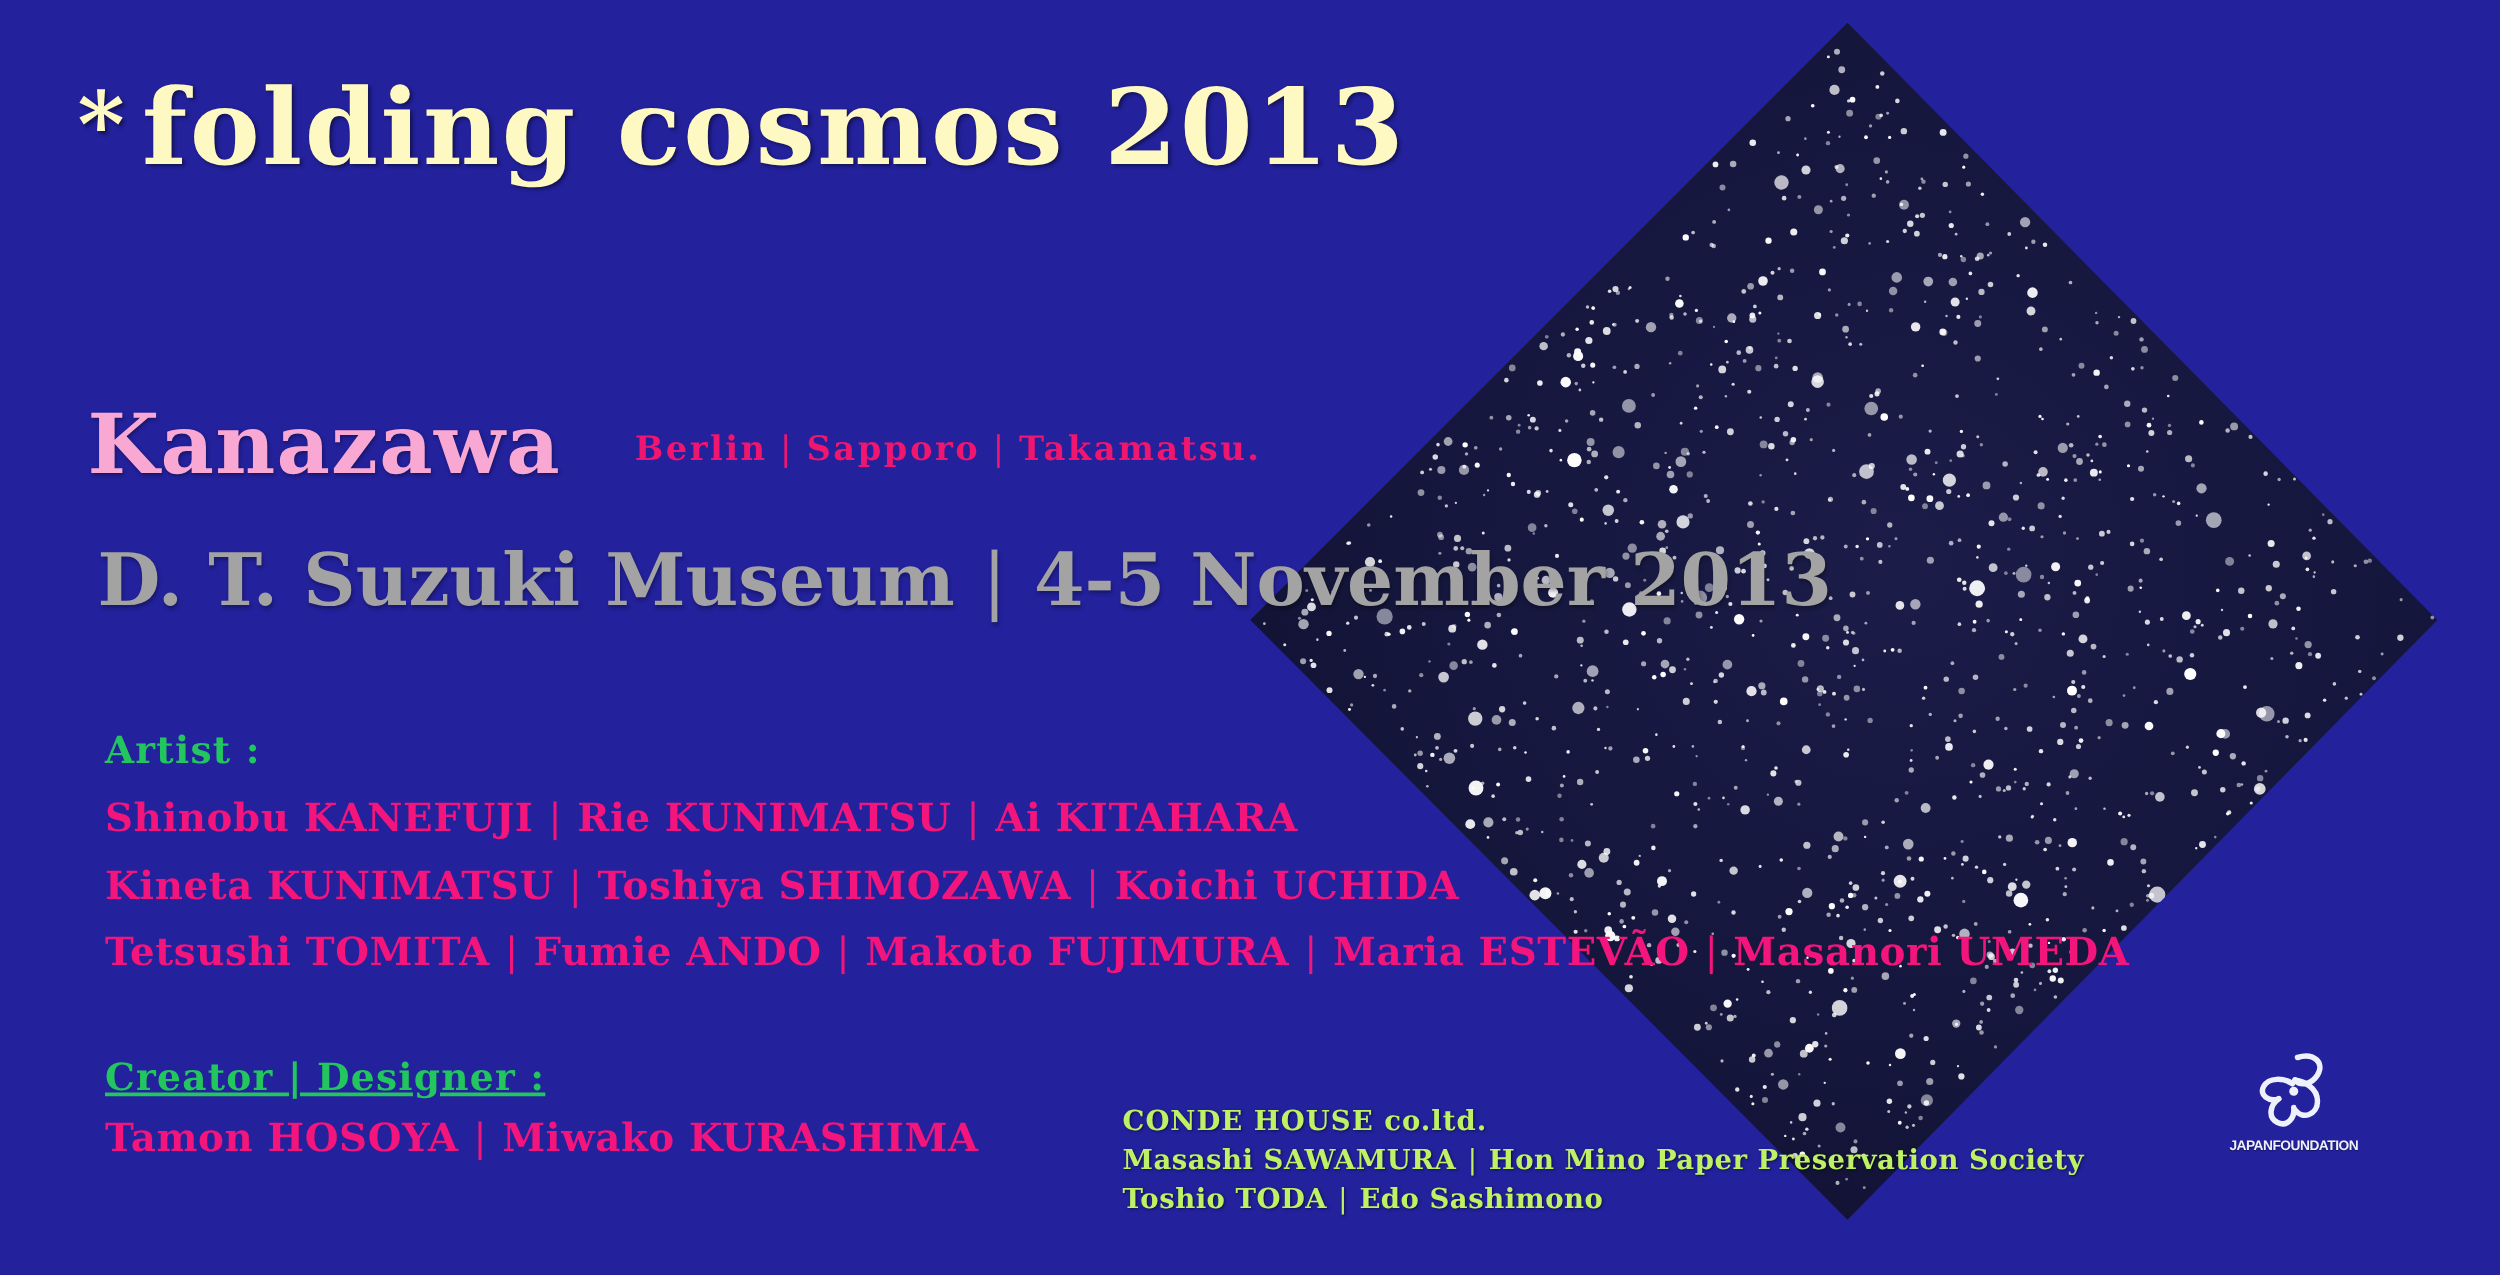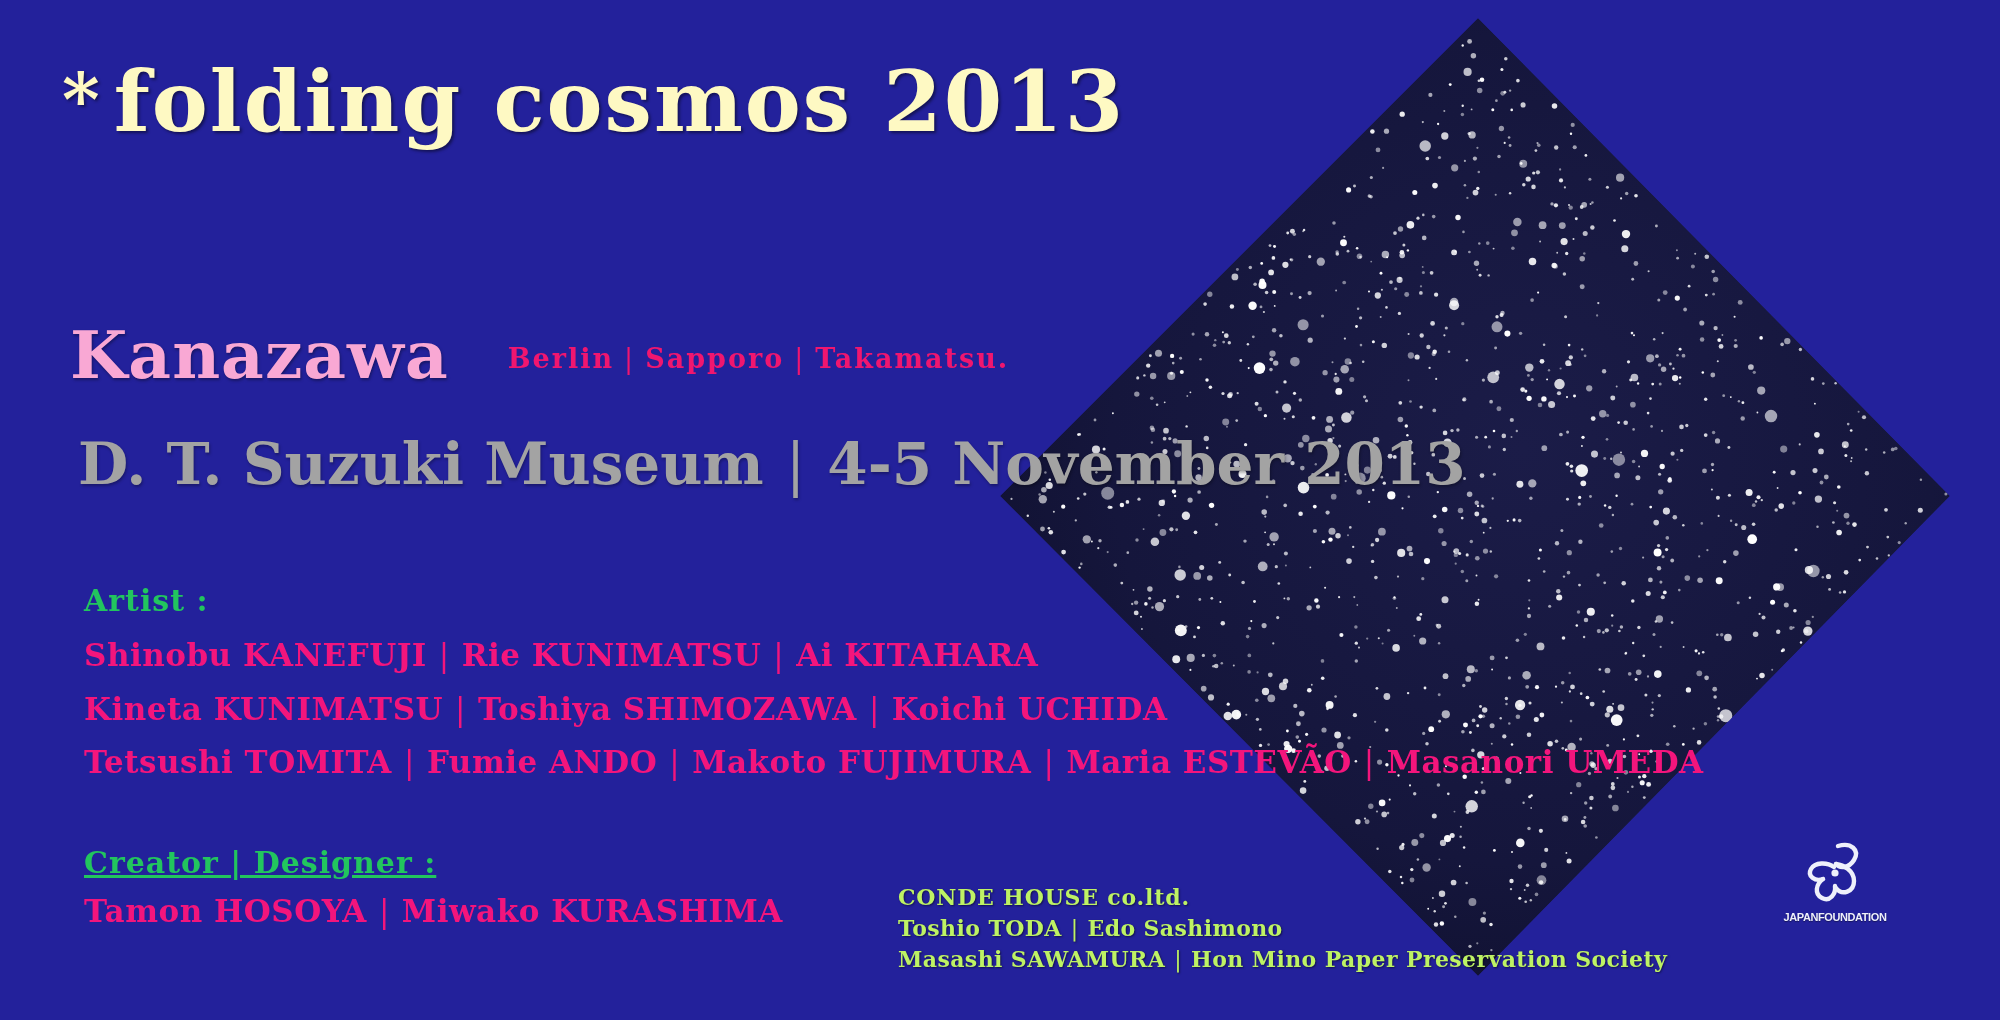--- a/index.html
+++ b/index.html
@@ -1461,22 +1461,22 @@
     <div class="label" id="artist-label">Artist :</div>
     <div class="name-line" id="artist-line-0"><span>Shinobu KANEFUJI</span><span class="sep">|</span><span>Rie KUNIMATSU</span><span class="sep">|</span><span>Ai KITAHARA</span></div>
     <div class="name-line" id="artist-line-1"><span>Kineta KUNIMATSU</span><span class="sep">|</span><span>Toshiya SHIMOZAWA</span><span class="sep">|</span><span>Koichi UCHIDA</span></div>
     <div class="name-line" id="artist-line-2"><span>Tetsushi TOMITA</span><span class="sep">|</span><span>Fumie ANDO</span><span class="sep">|</span><span>Makoto FUJIMURA</span><span class="sep">|</span><span>Maria ESTEVÃO</span><span class="sep">|</span><span>Masanori UMEDA</span></div>
 
     <div class="label" id="creator-label">Creator | Designer :</div>
     <div class="name-line" id="creator-line-0"><span>Tamon HOSOYA</span><span class="sep">|</span><span>Miwako KURASHIMA</span></div>
 
     <div class="credits" id="credits-block">
         <span class="credits-line first"><span>CONDE HOUSE co.ltd.</span></span>
+        <span class="credits-line"><span>Masashi SAWAMURA</span><span class="sep">|</span><span>Hon Mino Paper Preservation Society</span></span>
         <span class="credits-line"><span>Toshio TODA</span><span class="sep">|</span><span>Edo Sashimono</span></span>
-        <span class="credits-line"><span>Masashi SAWAMURA</span><span class="sep">|</span><span>Hon Mino Paper Preservation Society</span></span>
       </div>
 
     <div id="jf-logo">
       <svg id="jf-mark" width="74" height="72" viewBox="0 0 74 72">
         <g fill="none" stroke="#eef0fb" stroke-width="4.4" stroke-linecap="round" stroke-linejoin="round">
           <path d="M40 8 C53 4 62 12 56 22 C51 30 42 31 38 26"></path>
           <path d="M38 26 C45 27 56 32 56 43 C56 54 44 58 38 50"></path>
           <path d="M36 29 C29 24 17 24 13 31 C9 38 17 44 25 41"></path>
           <path d="M25 41 C18 46 16 56 24 60 C32 64 38 56 37 48"></path>
         </g>

